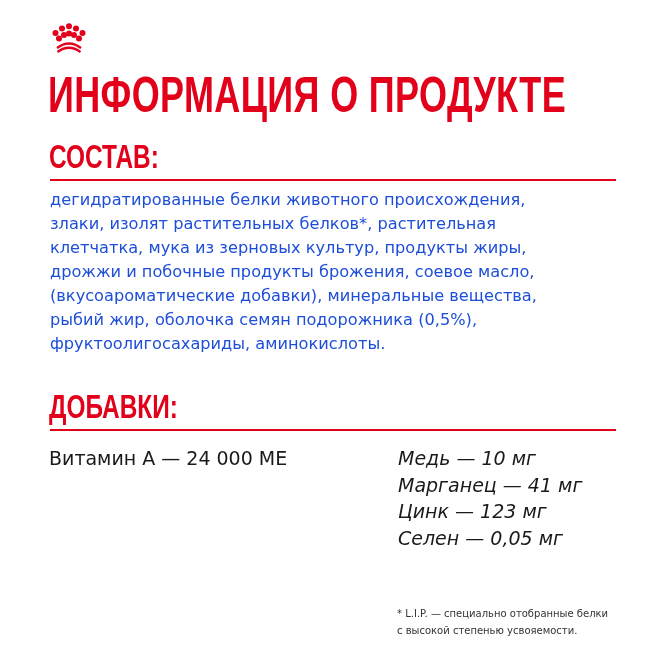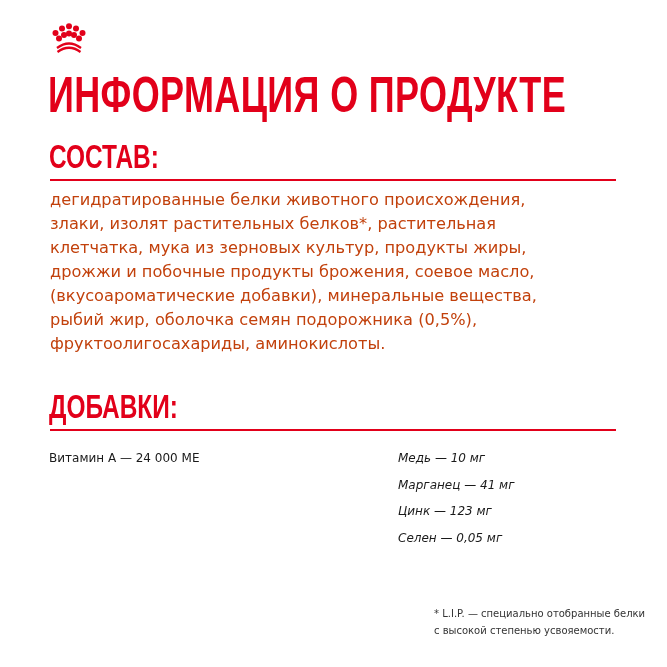--- a/index.html
+++ b/index.html
@@ -56,49 +56,49 @@
       background: #e2001a;
     }
     .composition {
       position: absolute;
       left: 50px;
       top: 188px;
       width: 580px;
       font-family: "DejaVu Sans", sans-serif;
       font-size: 16.2px;
       line-height: 24px;
-      color: #c2410c;
+      color: #1d4ed8;
     }
     .composition .line {
       display: block;
       white-space: nowrap;
     }
     .additives {
       position: absolute;
       top: 445px;
       font-family: "DejaVu Sans", sans-serif;
-      font-size: 12px;
+      font-size: 19px;
       line-height: 26.5px;
       color: #1a1a1a;
       white-space: nowrap;
     }
     .additives.col-left { left: 49px; }
     .additives.col-right { left: 398px; font-style: italic; }
     .additives .item { display: block; }
     .footnote {
       position: absolute;
       left: 397px;
       top: 605px;
       font-family: "DejaVu Sans", sans-serif;
       font-size: 10px;
       line-height: 17px;
       color: #333333;
       white-space: nowrap;
     }
-    .footnote .line { display: block; margin-left: 37px; }
+    .footnote .line { display: block; }
   </style>
 </head>
 <body>
 
 <div class="logo">
   <svg width="34" height="32" viewBox="0 0 34 32" xmlns="http://www.w3.org/2000/svg">
     <g fill="#e2001a">
       <circle cx="3.5" cy="10" r="3"></circle>
       <circle cx="10" cy="5.5" r="3"></circle>
       <circle cx="17" cy="3.2" r="3"></circle>

